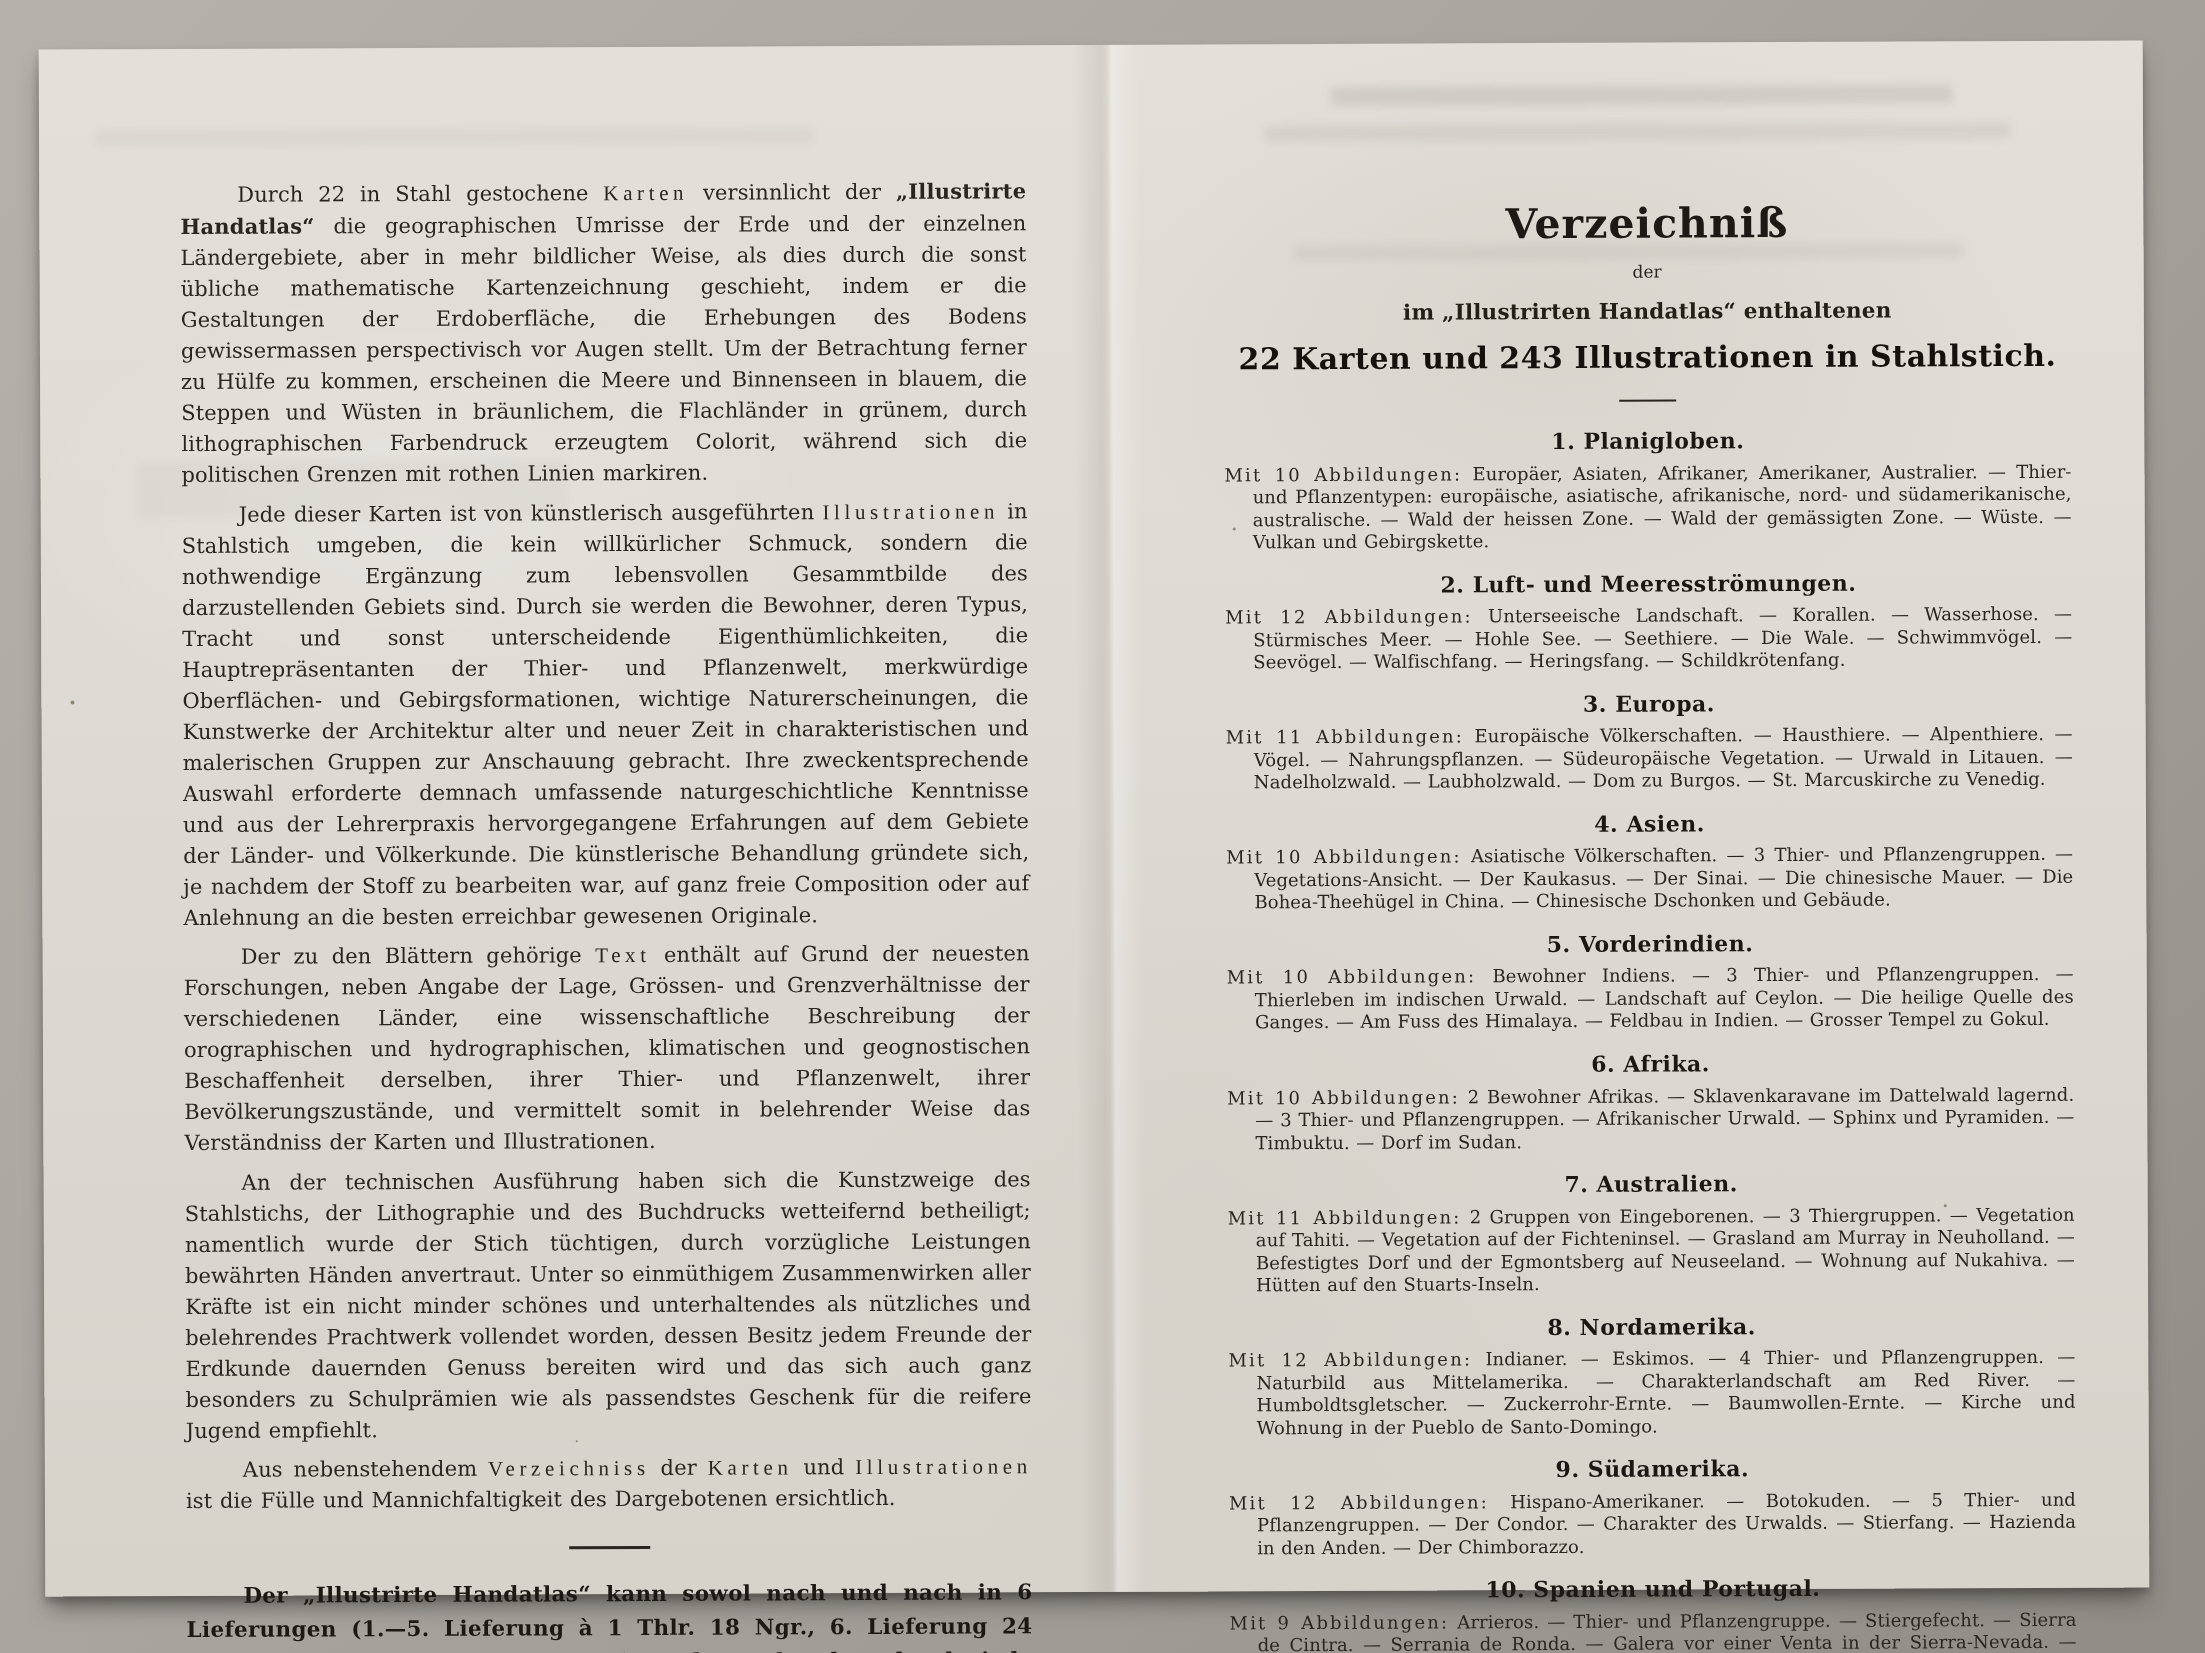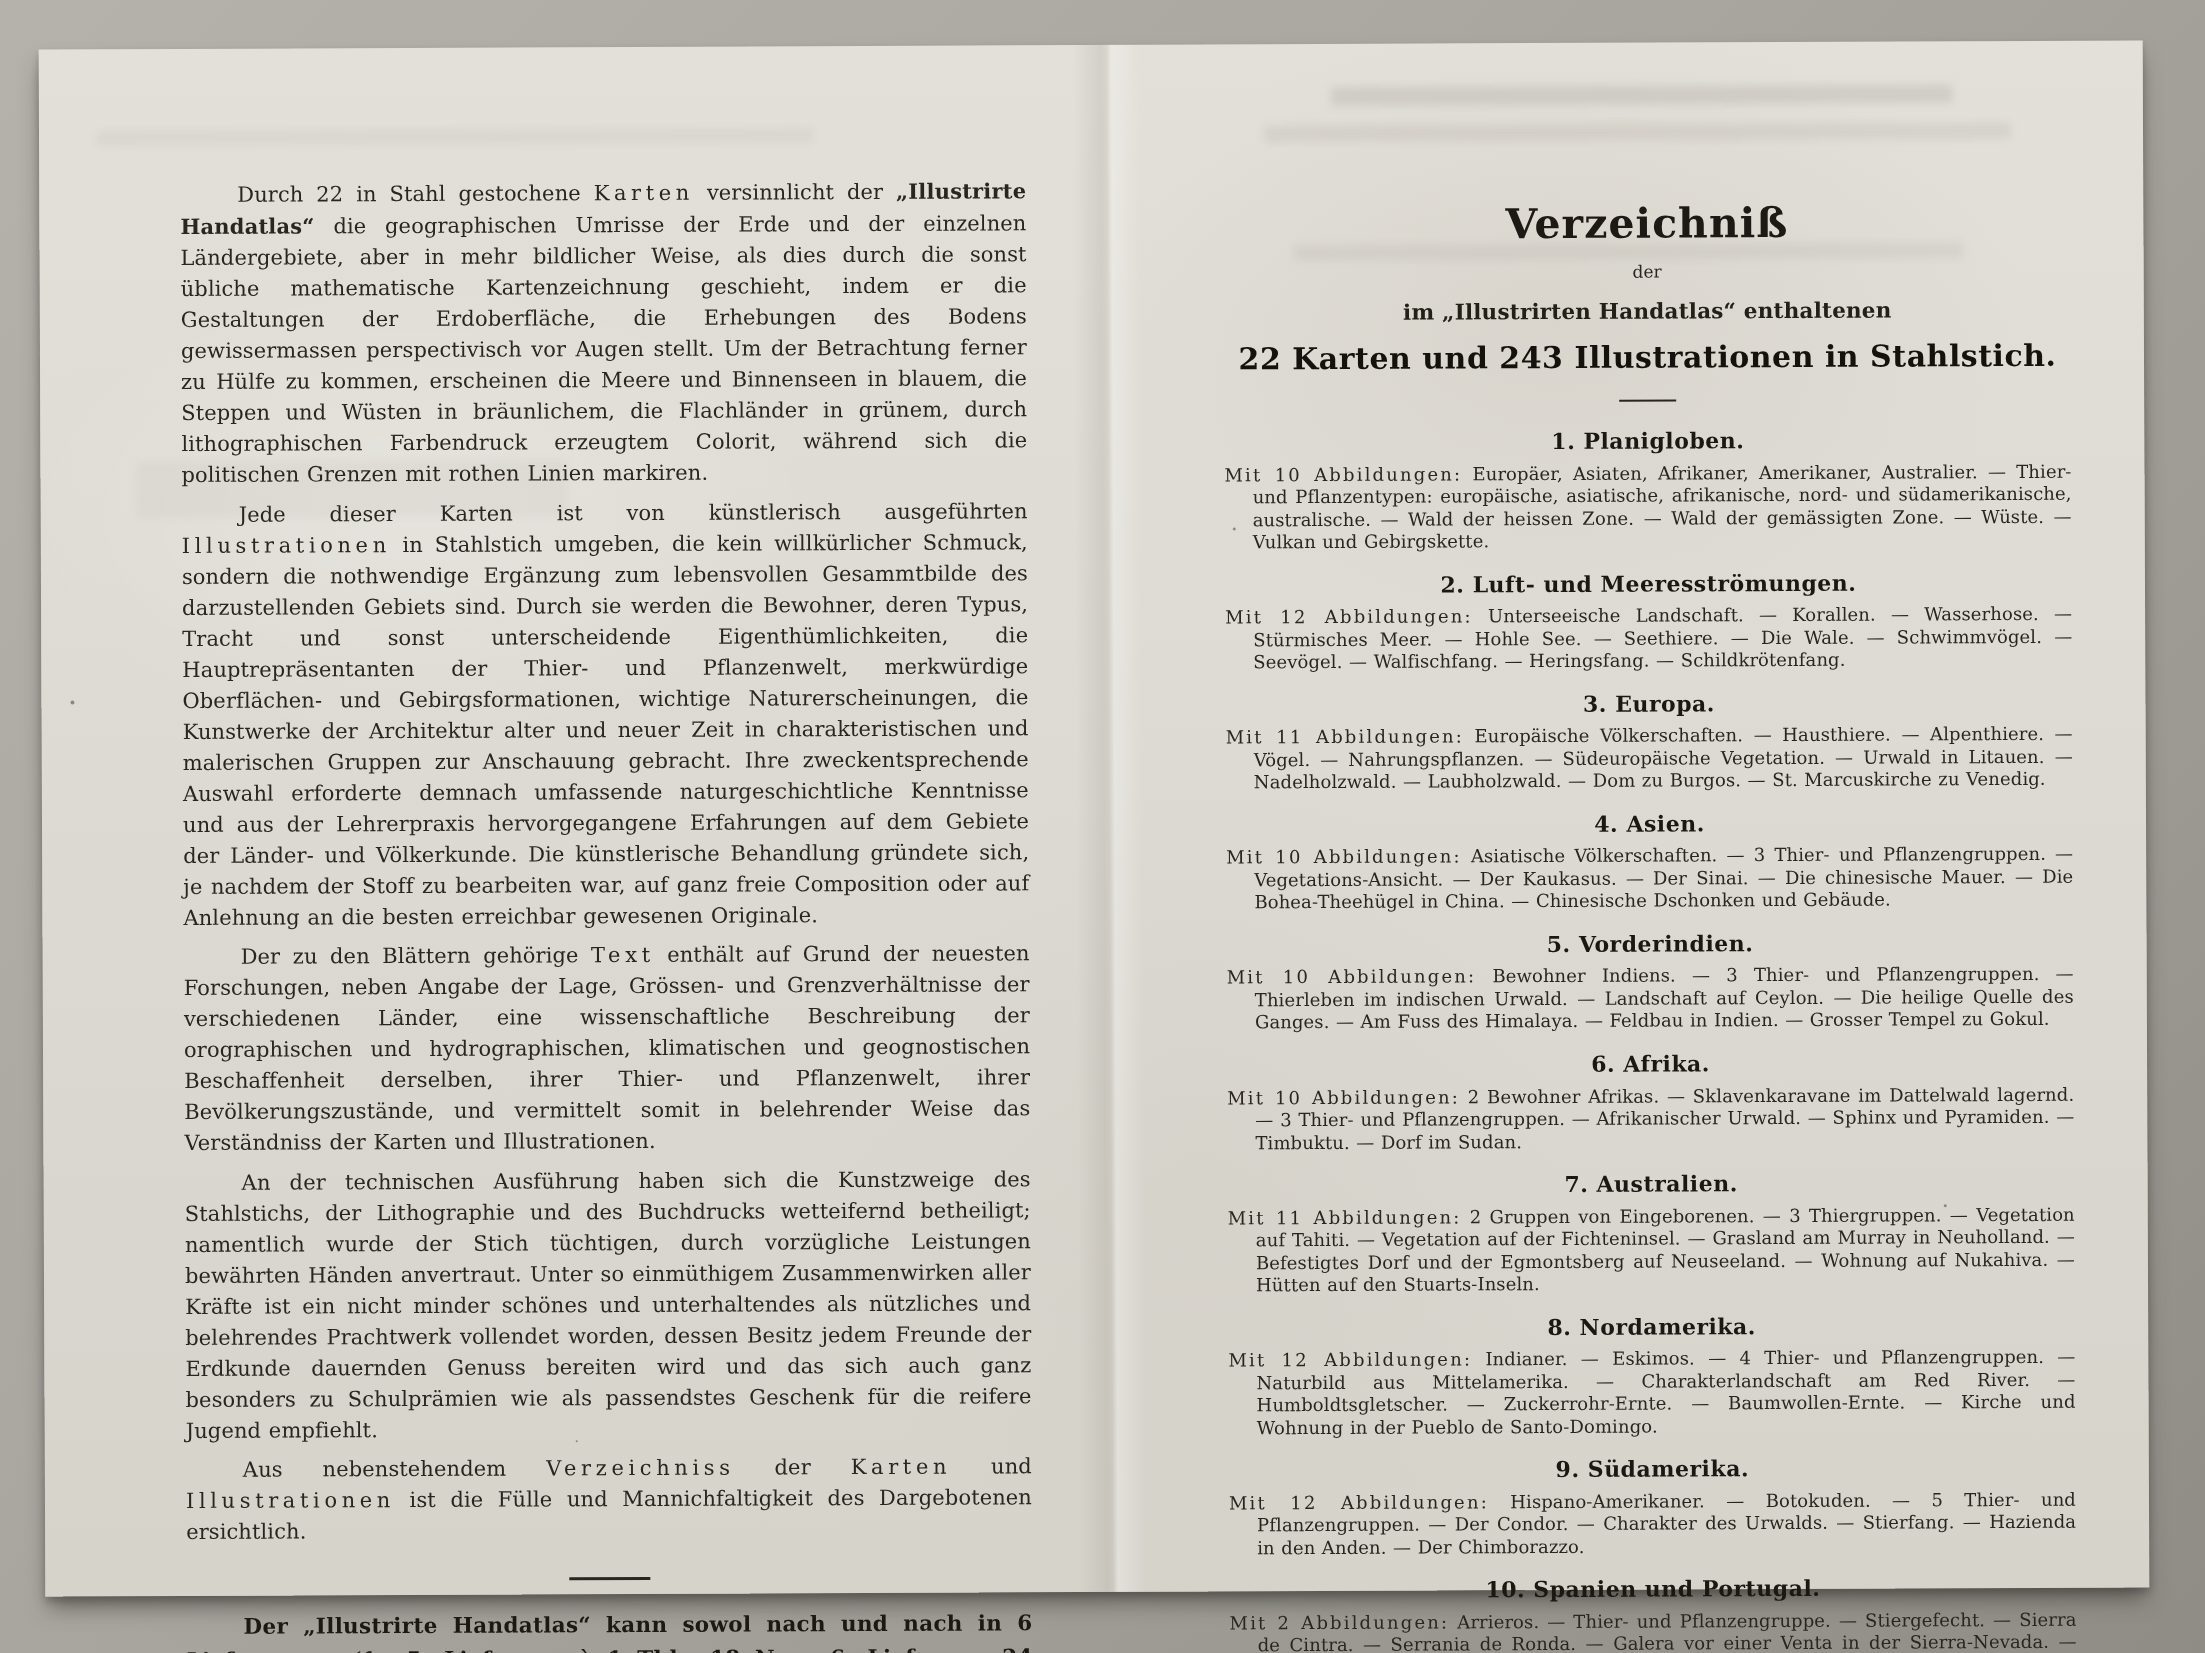--- a/index.html
+++ b/index.html
@@ -25,21 +25,21 @@
   }
   .bleed{position:absolute;background:rgba(120,114,104,0.16);filter:blur(4.3px);border-radius:3.8px;}
   .speck{position:absolute;width:3.4px;height:3.4px;border-radius:50%;background:rgba(84,66,44,0.55);}
 
   
   .left-col{position:absolute;left:141px;top:130px;width:846px;}
   .para{
     margin:0 0 8.6px 0;font-size:21px;line-height:31px;text-align:justify;
     text-indent:57px;letter-spacing:0.1px;word-spacing:1px;
   }
-  .gesperrt{letter-spacing:0.22em;}
+  .gesperrt{letter-spacing:0.22em;font-family:Liberation Serif, serif;}
   .semibold{font-weight:bold;letter-spacing:0.2px;}
   .rule{
     height:2.4px;background:#2a261f;border:none;margin:31px auto 28px auto;width:81px;
   }
   .closing{
     margin:0;font-size:21.5px;line-height:34px;font-weight:bold;text-align:justify;
     text-indent:57px;letter-spacing:0.3px;word-spacing:1.4px;color:#1c1813;
   }
 
   
@@ -136,18 +136,18 @@
         <div class="section">
           <h3 class="sec-heading">8. Nordamerika.</h3>
           <p class="sec-body"><span class="lead">Mit 12 Abbildungen:</span><span> Indianer. — Eskimos. — 4 Thier- und Pflanzengruppen. — Naturbild aus Mittelamerika. — Charakterlandschaft am Red River. — Humboldtsgletscher. — Zuckerrohr-Ernte. — Baumwollen-Ernte. — Kirche und Wohnung in der Pueblo de Santo-Domingo.</span></p>
         </div>
         <div class="section">
           <h3 class="sec-heading">9. Südamerika.</h3>
           <p class="sec-body"><span class="lead">Mit 12 Abbildungen:</span><span> Hispano-Amerikaner. — Botokuden. — 5 Thier- und Pflanzengruppen. — Der Condor. — Charakter des Urwalds. — Stierfang. — Hazienda in den Anden. — Der Chimborazzo.</span></p>
         </div>
         <div class="section">
           <h3 class="sec-heading">10. Spanien und Portugal.</h3>
-          <p class="sec-body"><span class="lead">Mit 2 Abbildungen:</span><span> Arrieros. — Thier- und Pflanzengruppe. — Stiergefecht. — Sierra de Cintra. — Serrania de Ronda. — Galera vor einer Venta in der Sierra-Nevada. — Gibraltar. — Römischer Aquaeduct zu Segovia. — Bassinhof in der Alhambra zu Granada.</span></p>
+          <p class="sec-body"><span class="lead">Mit 9 Abbildungen:</span><span> Arrieros. — Thier- und Pflanzengruppe. — Stiergefecht. — Sierra de Cintra. — Serrania de Ronda. — Galera vor einer Venta in der Sierra-Nevada. — Gibraltar. — Römischer Aquaeduct zu Segovia. — Bassinhof in der Alhambra zu Granada.</span></p>
         </div>
       </div>
   </div>
 </div>
 
 
 </body></html>

